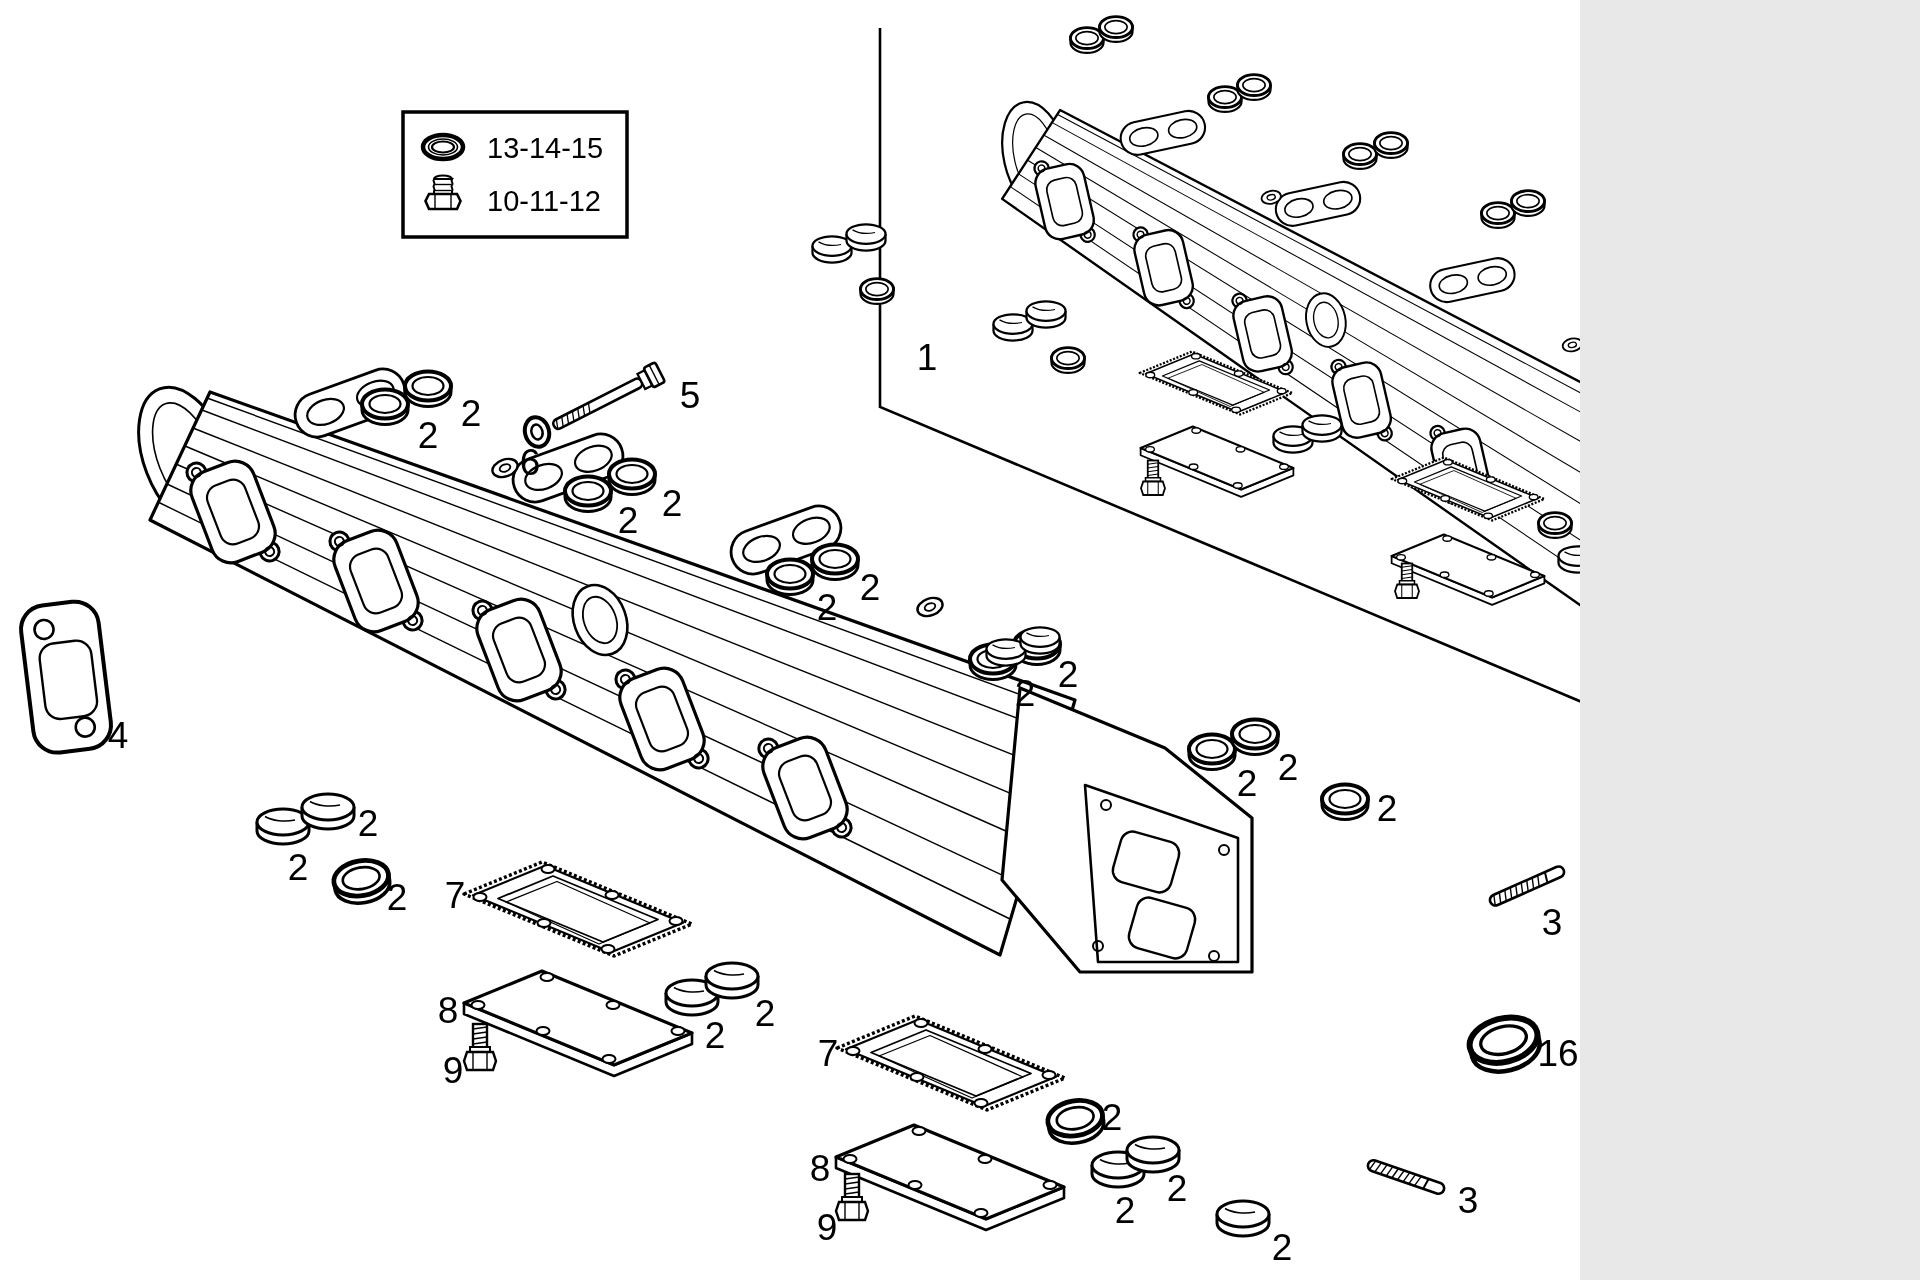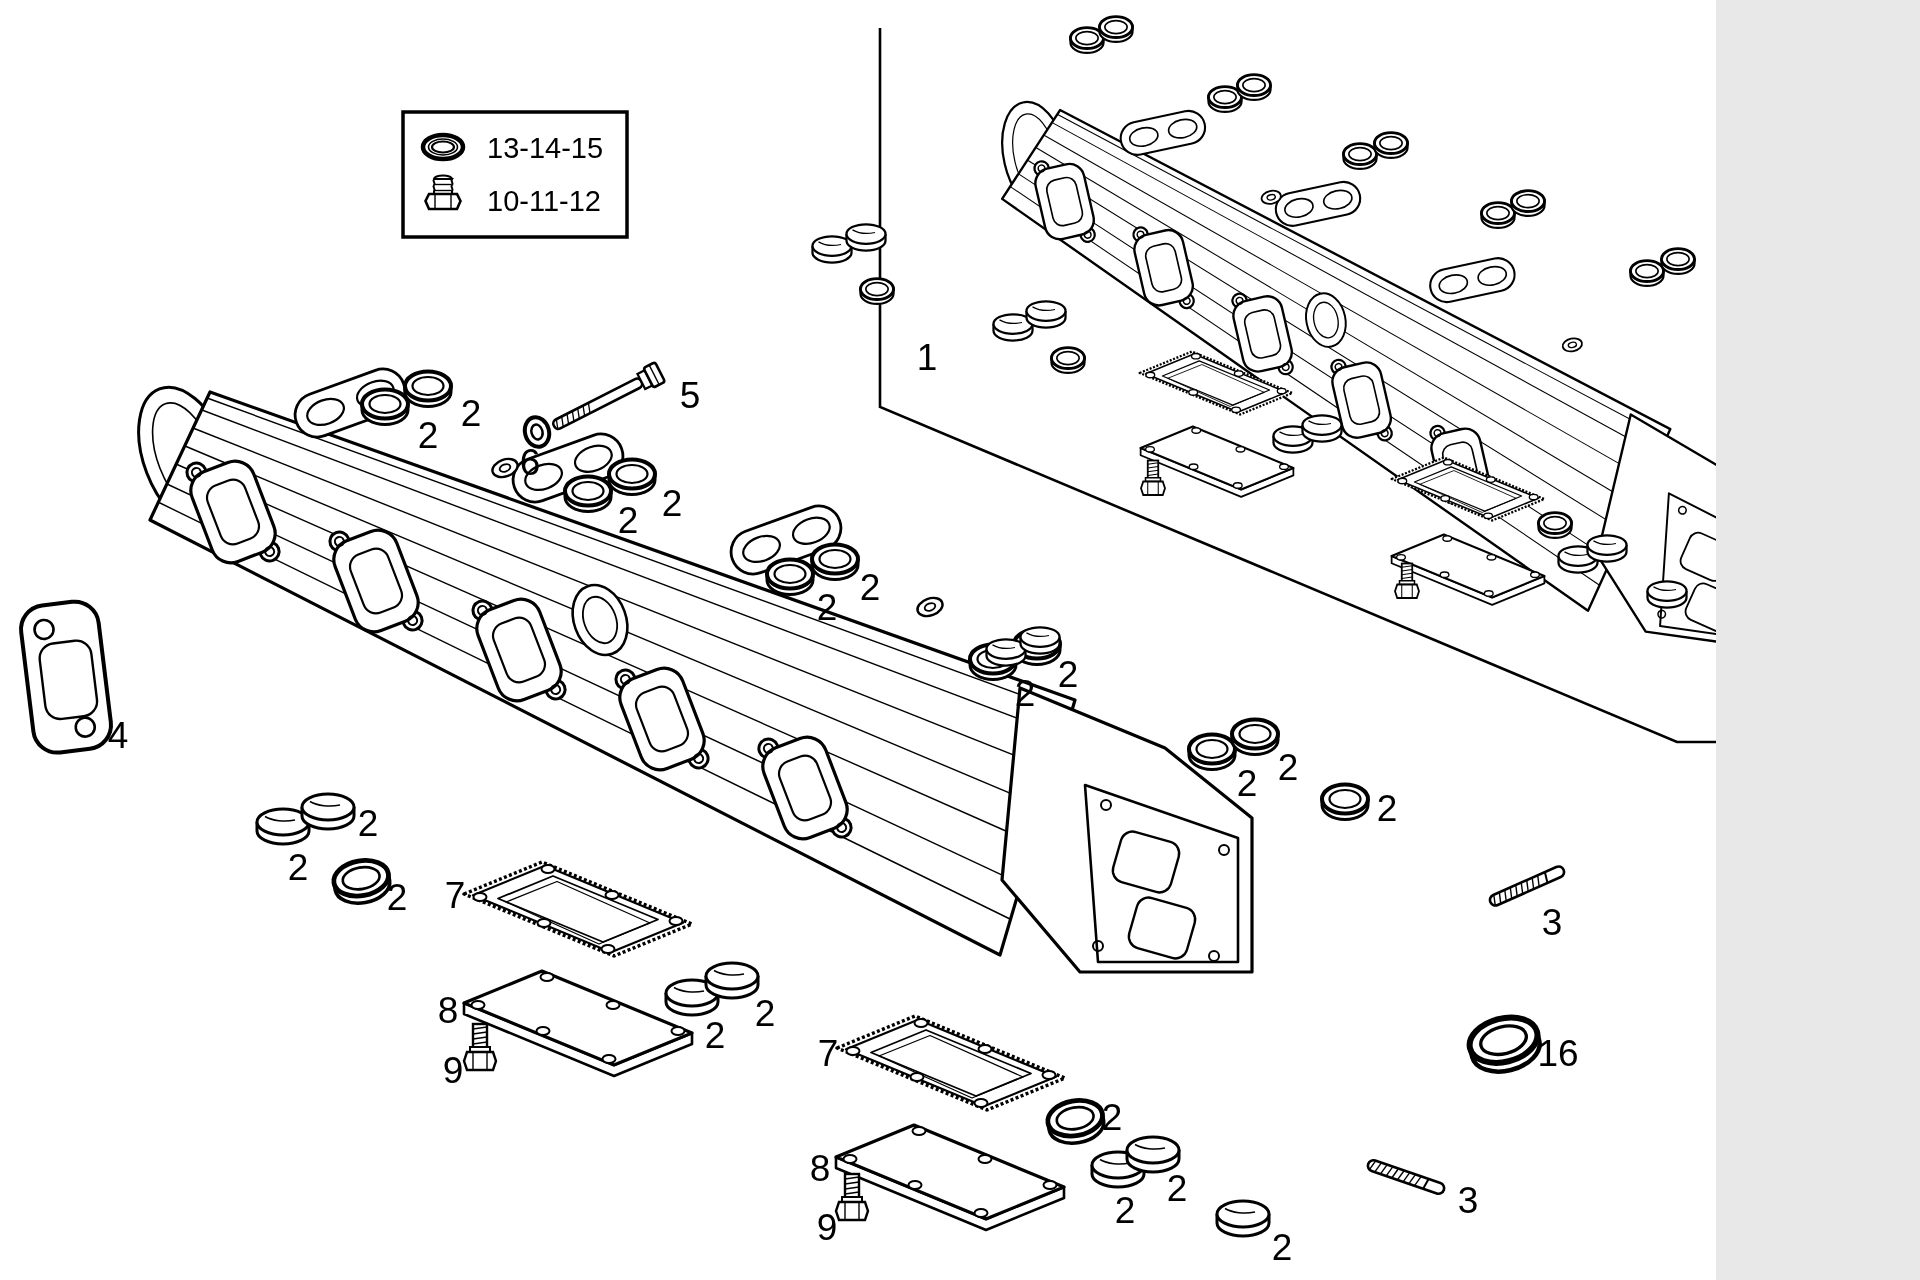--- a/index.html
+++ b/index.html
@@ -1,16 +1,16 @@
 <!DOCTYPE html>
 <html><head>
 <meta charset="utf-8">
 <style>
   html,body{margin:0;padding:0;background:#e8e8e8;}
-  .stage{position:relative;width:1716px;height:1280px;background:#ffffff;overflow:hidden;}
+  .stage{position:relative;width:1580px;height:1280px;background:#ffffff;overflow:hidden;}
   svg{position:absolute;left:0;top:0;}
   text{font-family:"Liberation Sans","DejaVu Sans",sans-serif;fill:#000;}
   .callout{font-size:37px;}
   .legend-label{font-size:29px;}
   .wh{fill:#fff;stroke:#000;}
   .ln{fill:none;stroke:#000;}
 </style>
 </head>
 <body>
 

